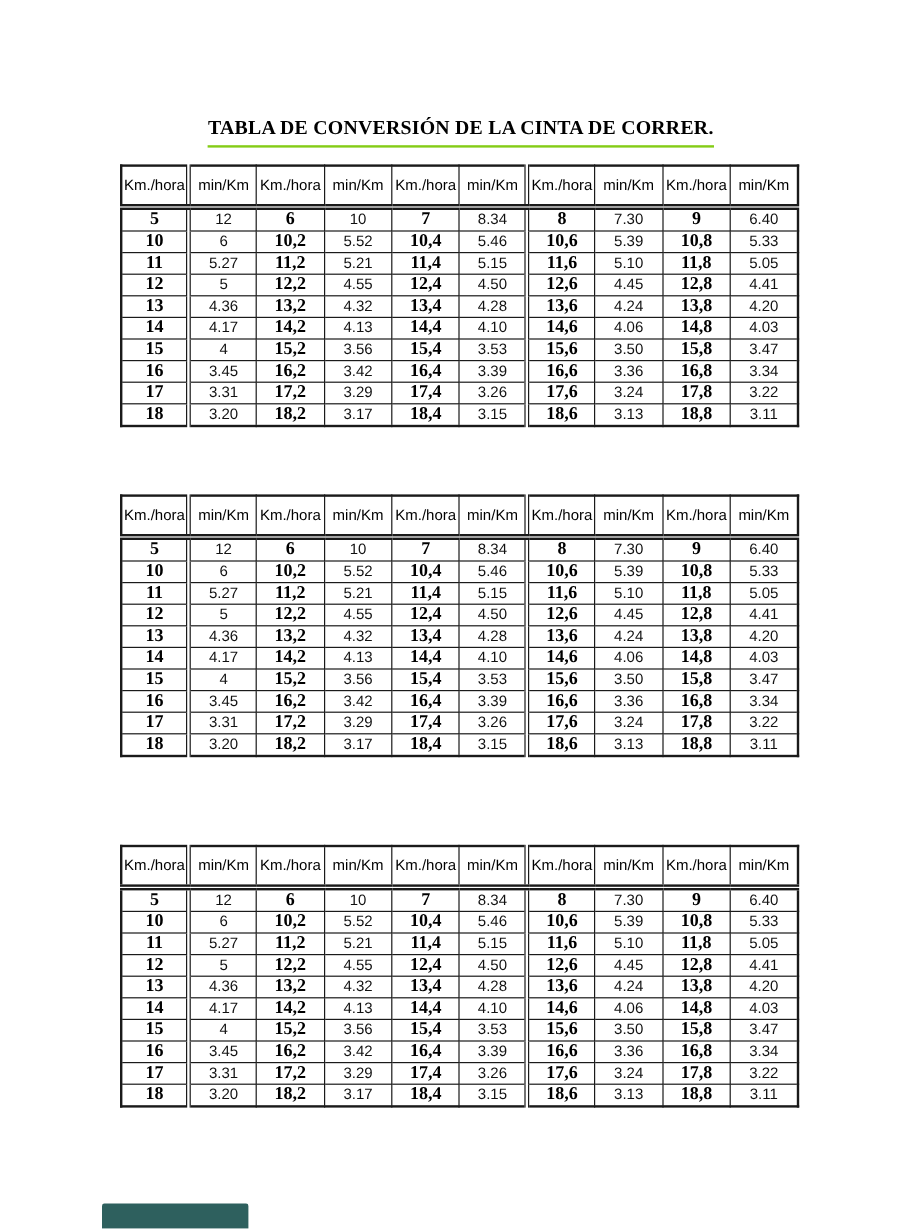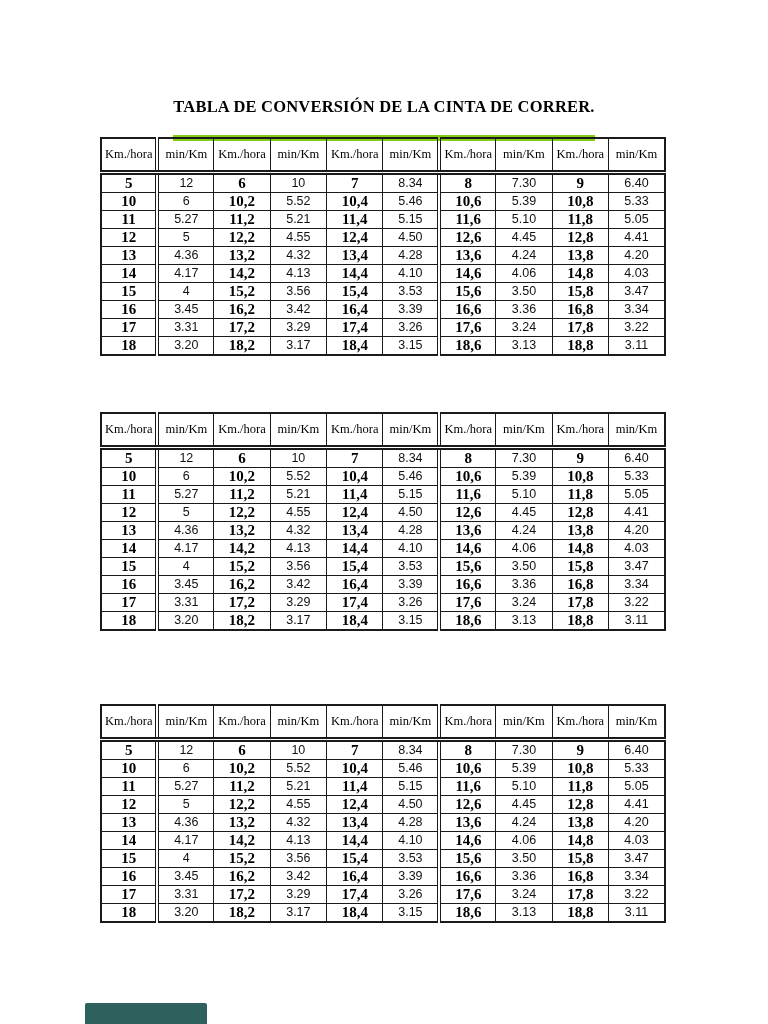--- a/index.html
+++ b/index.html
@@ -19,22 +19,22 @@
     left: 0;
     width: 100%;
     text-align: center;
   }
   .doc-title span {
     display: inline-block;
     font-family: "Liberation Serif", serif;
     font-weight: bold;
     font-size: 16.5px;
     letter-spacing: 0.2px;
-    border-bottom: 6px solid #84cc16;
-    padding-bottom: 18px;
+    border-bottom: 2px solid #84cc16;
+    padding-bottom: 4px;
     white-space: nowrap;
   }
   .table-block {
     position: absolute;
     left: 100px;
     width: 566px;
   }
   .tb1 { top: 137px; }
   .tb2 { top: 412px; }
   .tb3 { top: 704px; }
@@ -46,21 +46,21 @@
   }
   table.conv th, table.conv td {
     border: 1.5px solid #1a1a1a;
     text-align: center;
     vertical-align: middle;
     overflow: hidden;
     white-space: nowrap;
   }
   table.conv th {
     height: 34px;
-    font-family: Liberation Serif, serif;
+    font-family: Liberation Sans, sans-serif;
     font-weight: normal;
     font-size: 12.5px;
     border-bottom: 5px double #1a1a1a;
   }
   table.conv td { height: 17px; }
   table.conv .first-row td { height: 19px; }
   table.conv td.km {
     font-family: "Liberation Serif", serif;
     font-weight: bold;
     font-size: 15px;

